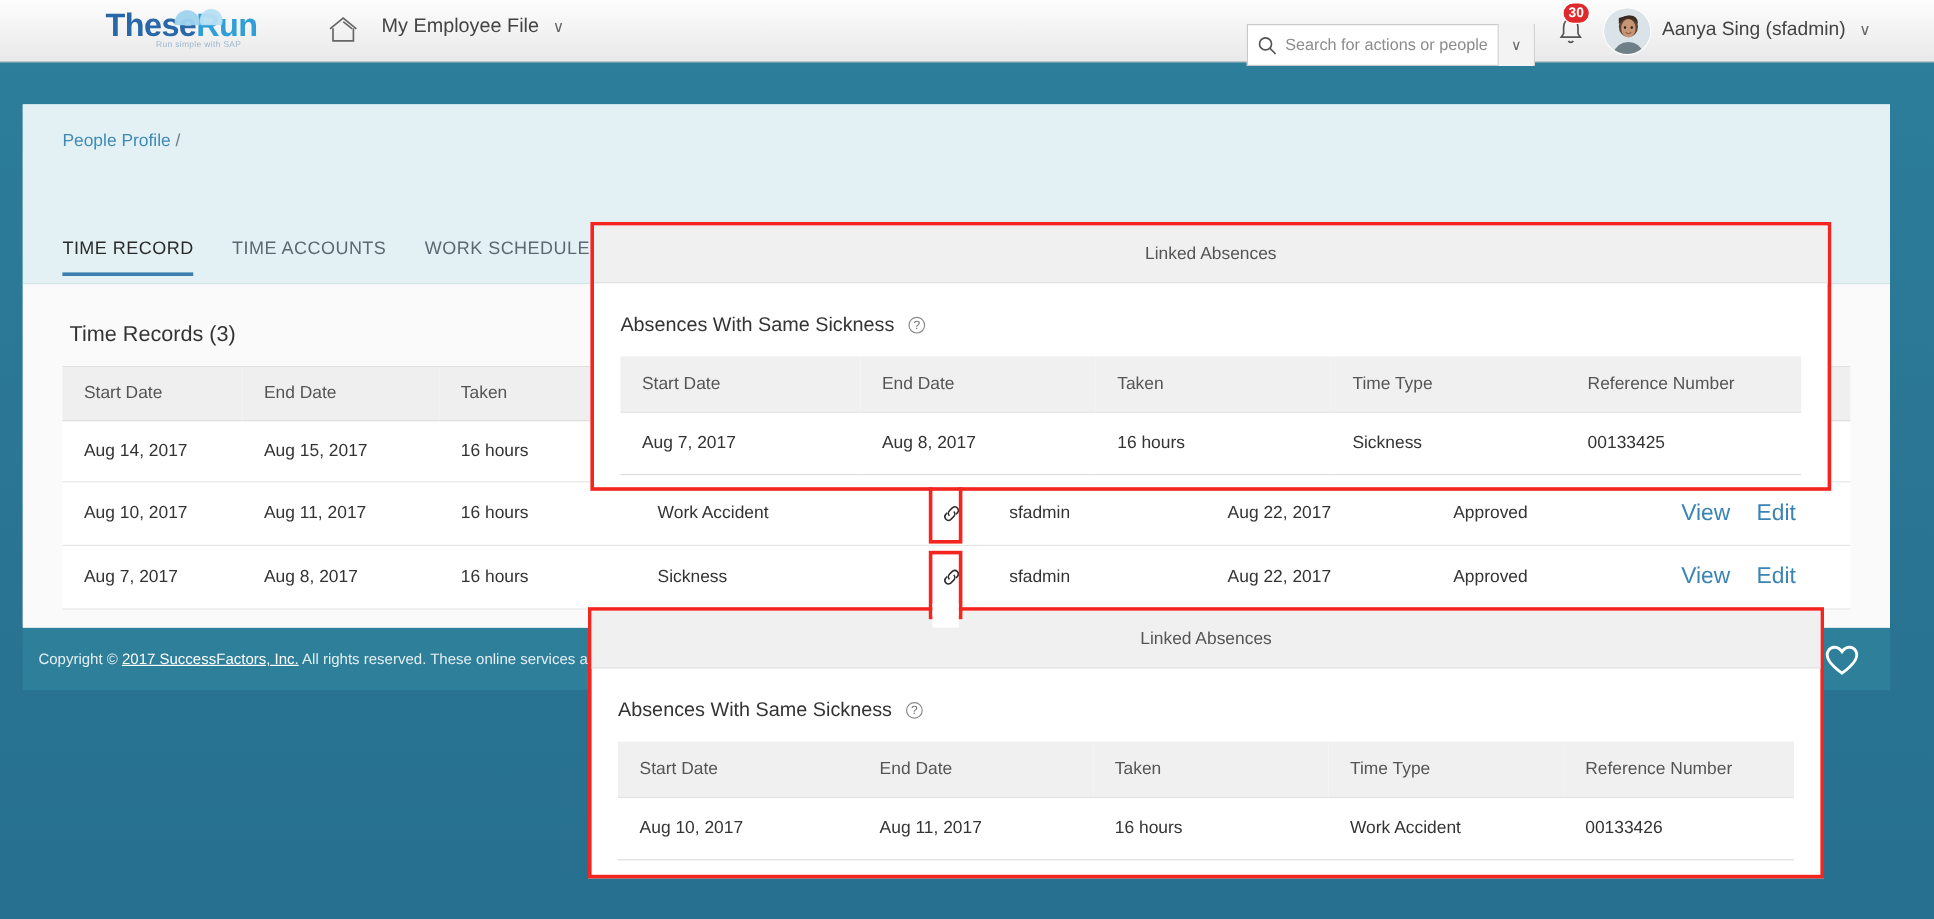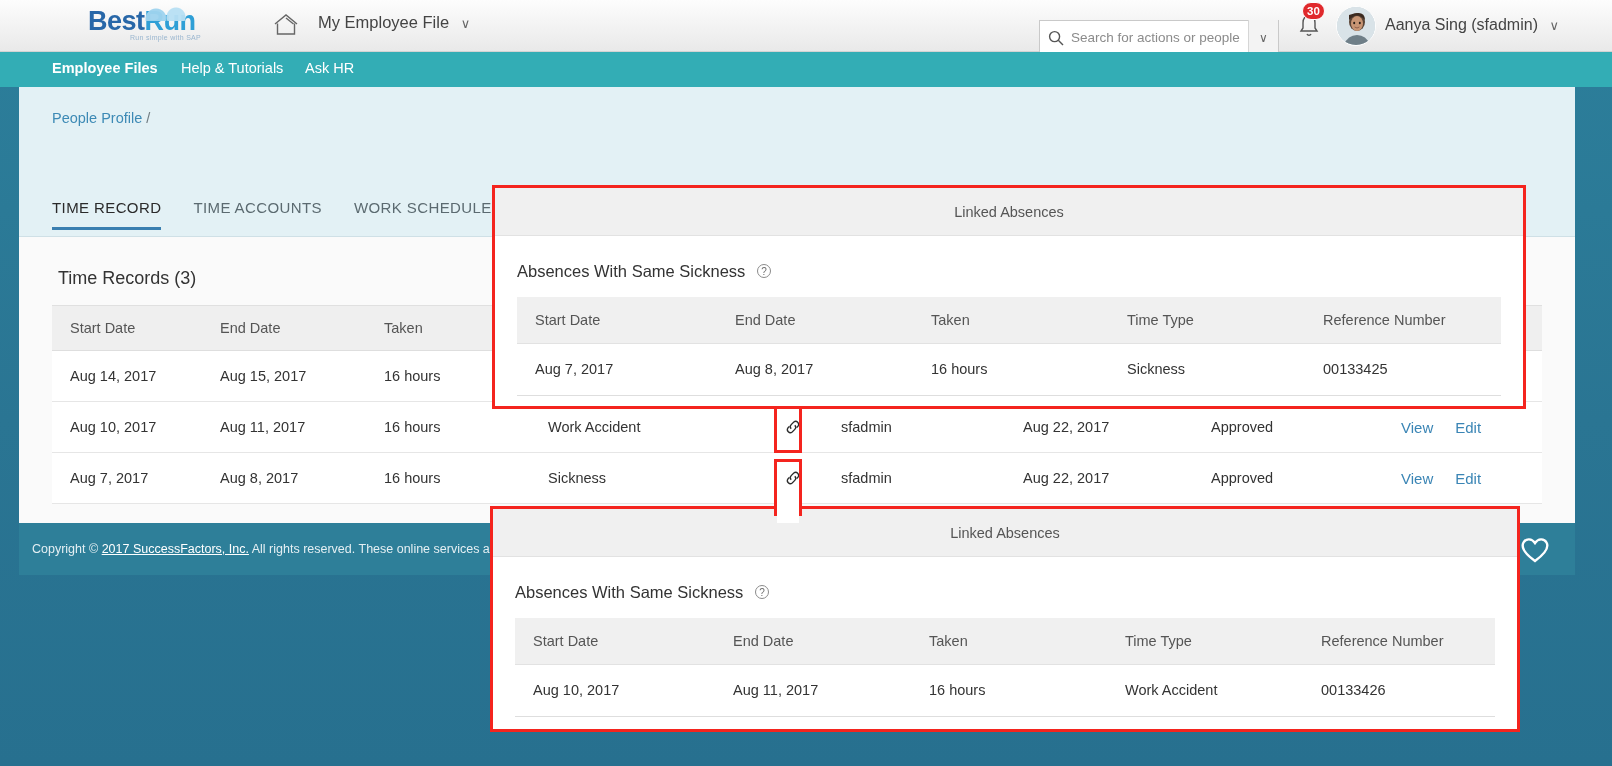--- a/index.html
+++ b/index.html
@@ -101,21 +101,21 @@
   table.maintable th {
     background:#efefef; font-size:14.5px; color:#555; font-weight:normal; text-align:left;
     padding:14px 0 14px 18px; border-top:1px solid #e0e0e0; border-bottom:1px solid #dedede;
     height:45px;
   }
   table.maintable td {
     font-size:14.5px; color:#333; padding:15px 0 15px 18px; border-bottom:1px solid #e6e6e6;
     height:51px;
   }
   td.c-status { color:#3a7b38; }
-  td.c-act a { color:#3a85b5; text-decoration:none; font-size:15px; margin-right:22px; }
+  td.c-act a { color:#3a85b5; text-decoration:none; font-size:19px; margin-right:22px; }
   .linkicon { display:inline-block; width:20px; height:20px; vertical-align:middle; }
 
   
   .footerstrip {
     position:absolute; left:19px; top:523px; width:1556px; height:52px;
     background:#2e7f99;
   }
   .copyright {
     position:absolute; left:13px; top:19px; font-size:12.5px; color:#e4eff3;
     white-space:nowrap;
@@ -159,21 +159,21 @@
 </head>
 <body>
 
 <div id="root">
 
   <div class="topbar">
 
     <div class="logo">
       <div class="cloud"></div>
       <div class="txt">
-        <span class="best">Best</span><span class="run">Run</span>
+        <span class="best">These</span><span class="run">Run</span>
       </div>
       <div class="tag">Run simple with SAP</div>
     </div>
 
     <div class="home-icon">
       <svg viewBox="0 0 28 26" width="28" height="26" fill="none" stroke="#666" stroke-width="1.4">
         <path d="M3 12 L14 3 L25 12"></path>
         <path d="M5.5 11.5 V22 H22.5 V11.5"></path>
         <path d="M14 6 L21.5 12"></path>
       </svg>
@@ -217,25 +217,20 @@
         <path d="M6 40 q4 -12 14 -12 q10 0 14 12 z" fill="#6f7f88"></path>
       </svg>
     </div>
 
     <div class="username">
       <span>Aanya Sing (sfadmin)</span>
       <span class="chev">∨</span>
     </div>
   </div>
 
-  <div class="tealnav">
-    <a style="left:52px" class="active">Employee Files</a>
-    <a style="left:181px">Help &amp; Tutorials</a>
-    <a style="left:305px">Ask HR</a>
-  </div>
 
   <div class="footerstrip">
     <div class="copyright">
       <span>Copyright © </span><a href="#">2017 SuccessFactors, Inc.</a><span> All rights reserved. These online services are SuccessFa</span>
     </div>
   </div>
   <div class="heart" style="position:absolute; left:1518px; top:533px; z-index:50;">
     <svg viewBox="0 0 34 32" width="34" height="32" fill="none" stroke="#ffffff" stroke-width="2.4">
       <path d="M17 28 C6 20 3 14 5.5 9.5 C8 5 14 5.5 17 10 C20 5.5 26 5 28.5 9.5 C31 14 28 20 17 28 z"></path>
     </svg>

